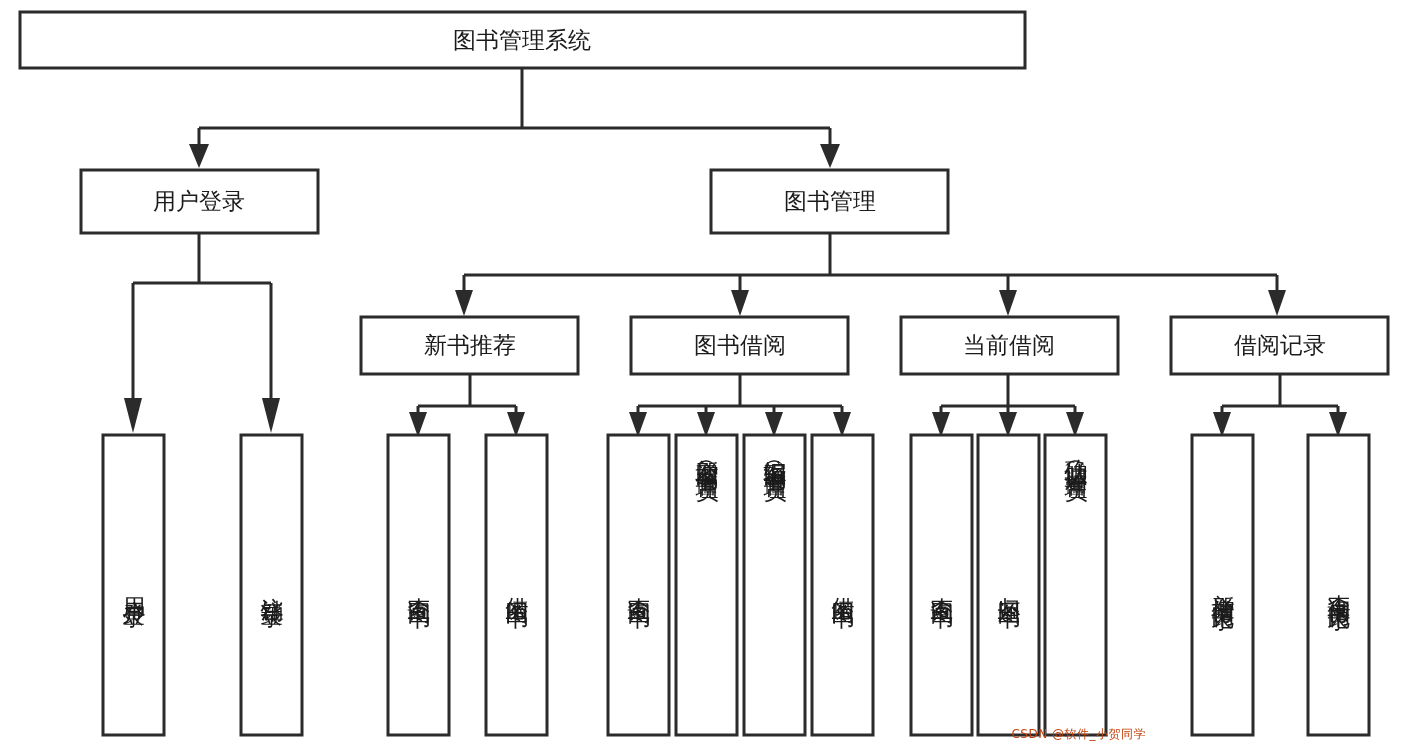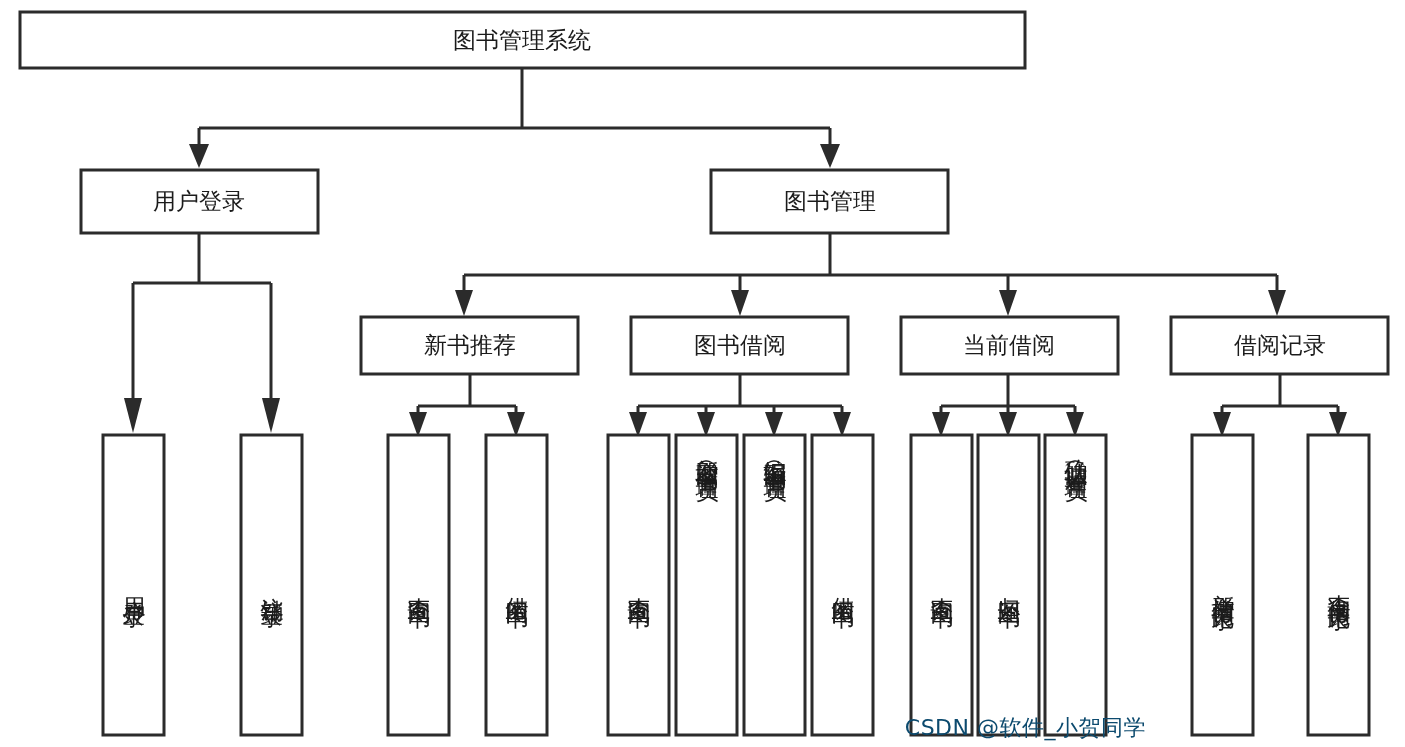--- a/index.html
+++ b/index.html
@@ -64,22 +64,22 @@
     line-height: 1.12;
     color: #1b1b1b;
     letter-spacing: 3px;
     white-space: nowrap;
   }
   .watermark {
     position: absolute;
     right: 8px;
     bottom: 4px;
     font-family: "DejaVu Sans", "Liberation Sans", sans-serif;
-    font-size: 22px;
-    color: #0c4a6e;
+    font-size: 12px;
+    color: #c2410c;
     letter-spacing: 0.5px;
     white-space: nowrap;
     pointer-events: none;
   }
 </style>
 </head>
 <body>
 
 <div id="diagram-root">
 

